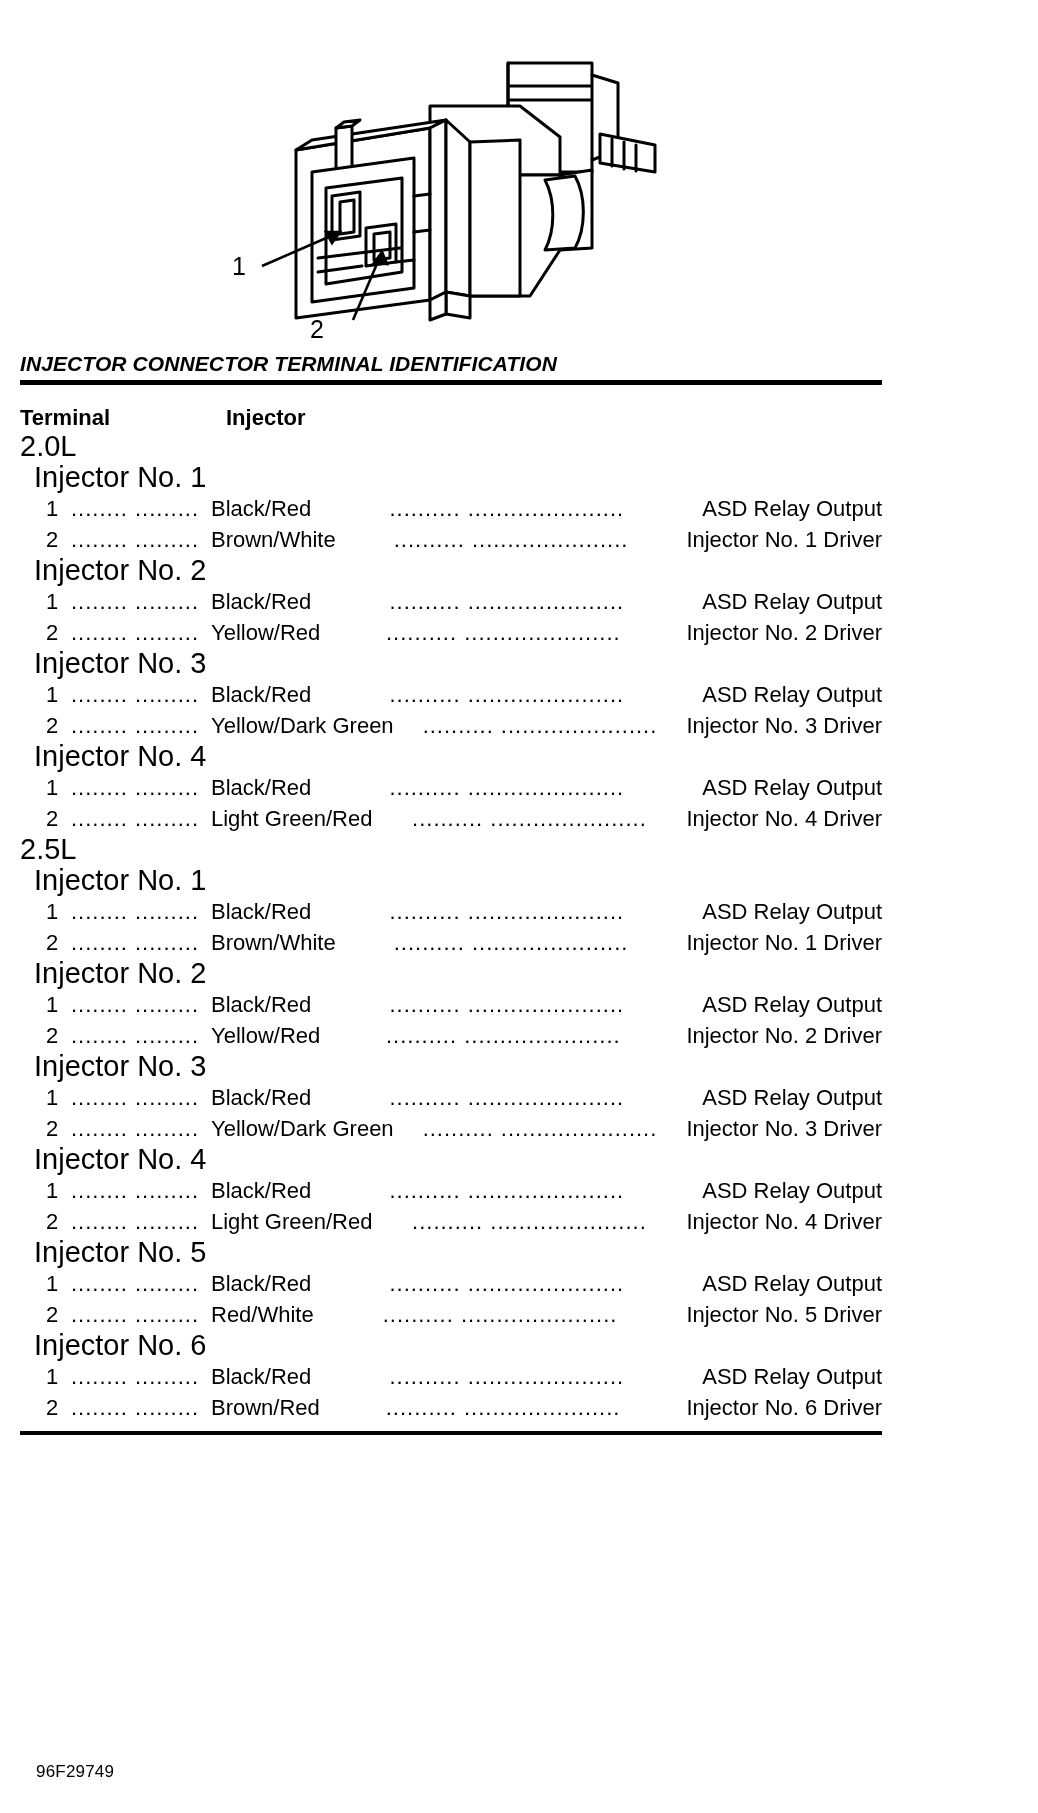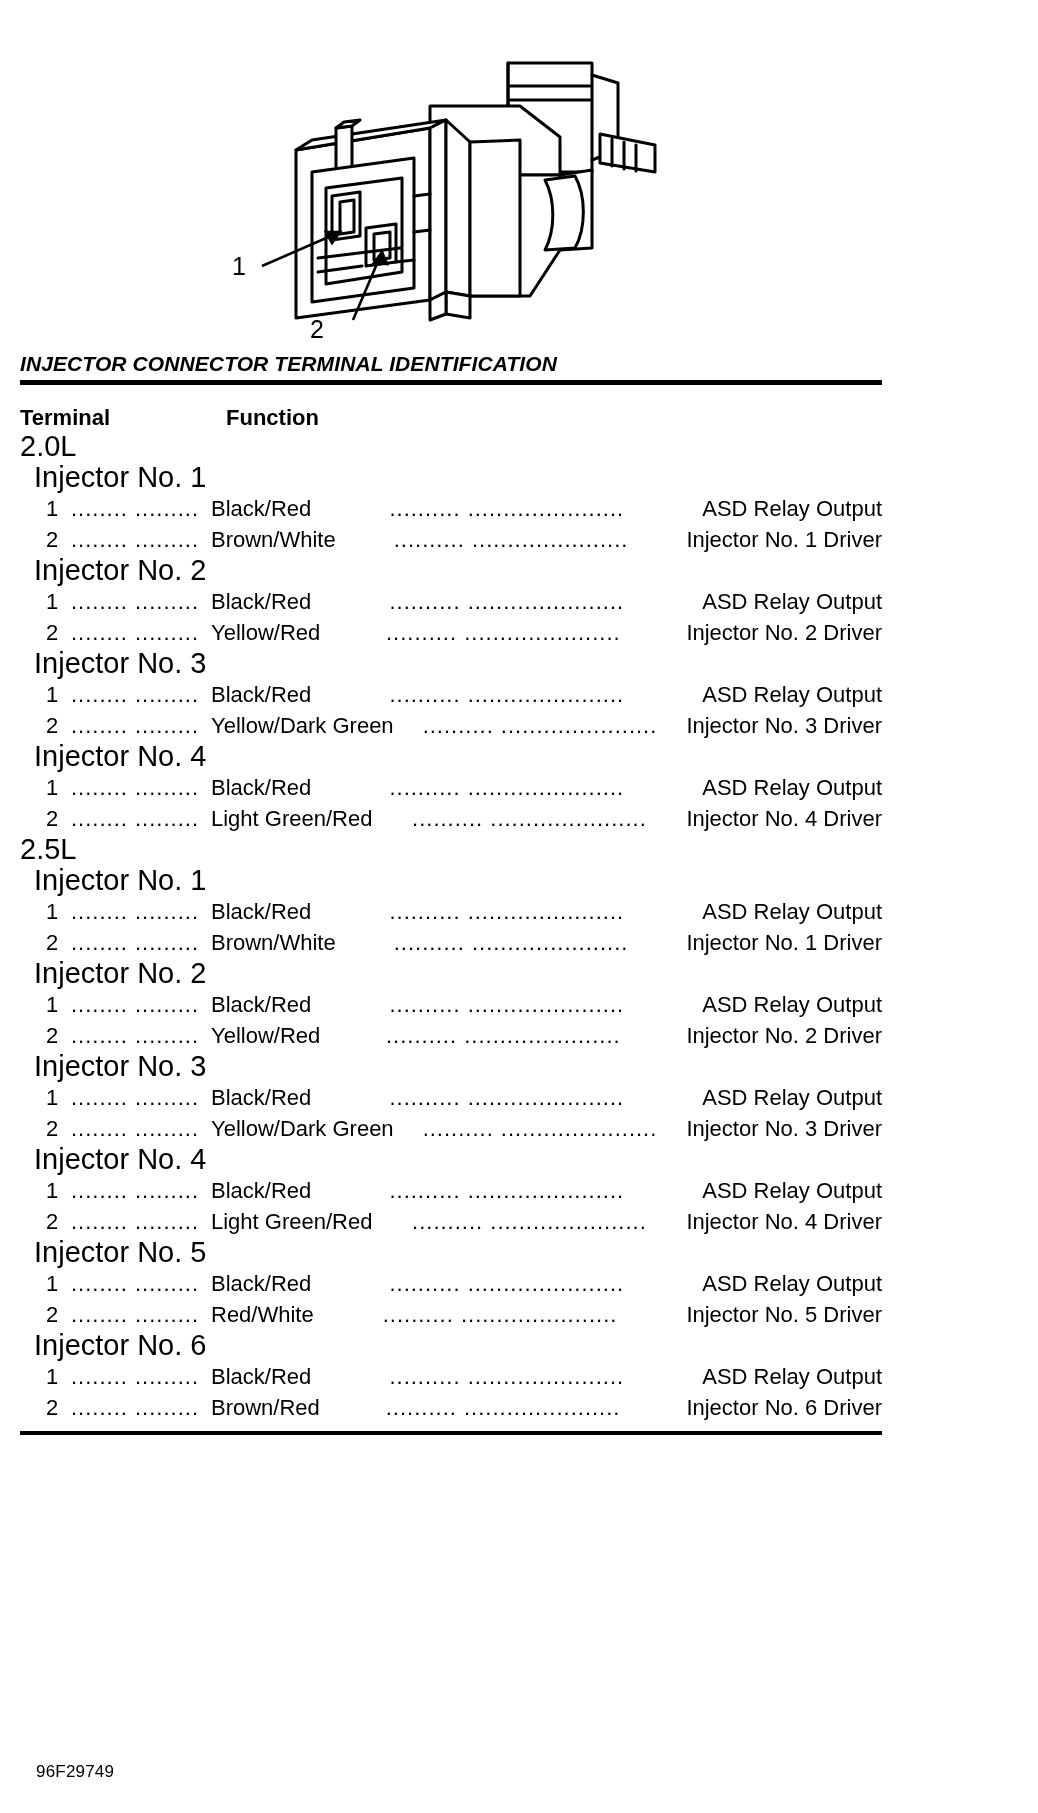--- a/index.html
+++ b/index.html
@@ -198,21 +198,21 @@
 </div>
 
 <div class="doc-body">
 
   <div class="section-title">INJECTOR CONNECTOR TERMINAL IDENTIFICATION</div>
 
   <div class="rule-heavy"></div>
 
   <div class="col-head">
     <span class="h-terminal">Terminal</span>
-    <span class="h-function">Function</span>
+    <span class="h-function">Injector</span>
   </div>
 
   <div id="table-body">
       <div class="group-head lvl-engine">2.0L</div>
       <div class="group-head lvl-inj">Injector No. 1</div>
       <div class="data-row">
         <span class="term">1</span>
         <span class="lead-a">........ .........</span>
         <span class="wire">Black/Red</span>
         <span class="lead-b">.......... ......................</span>

